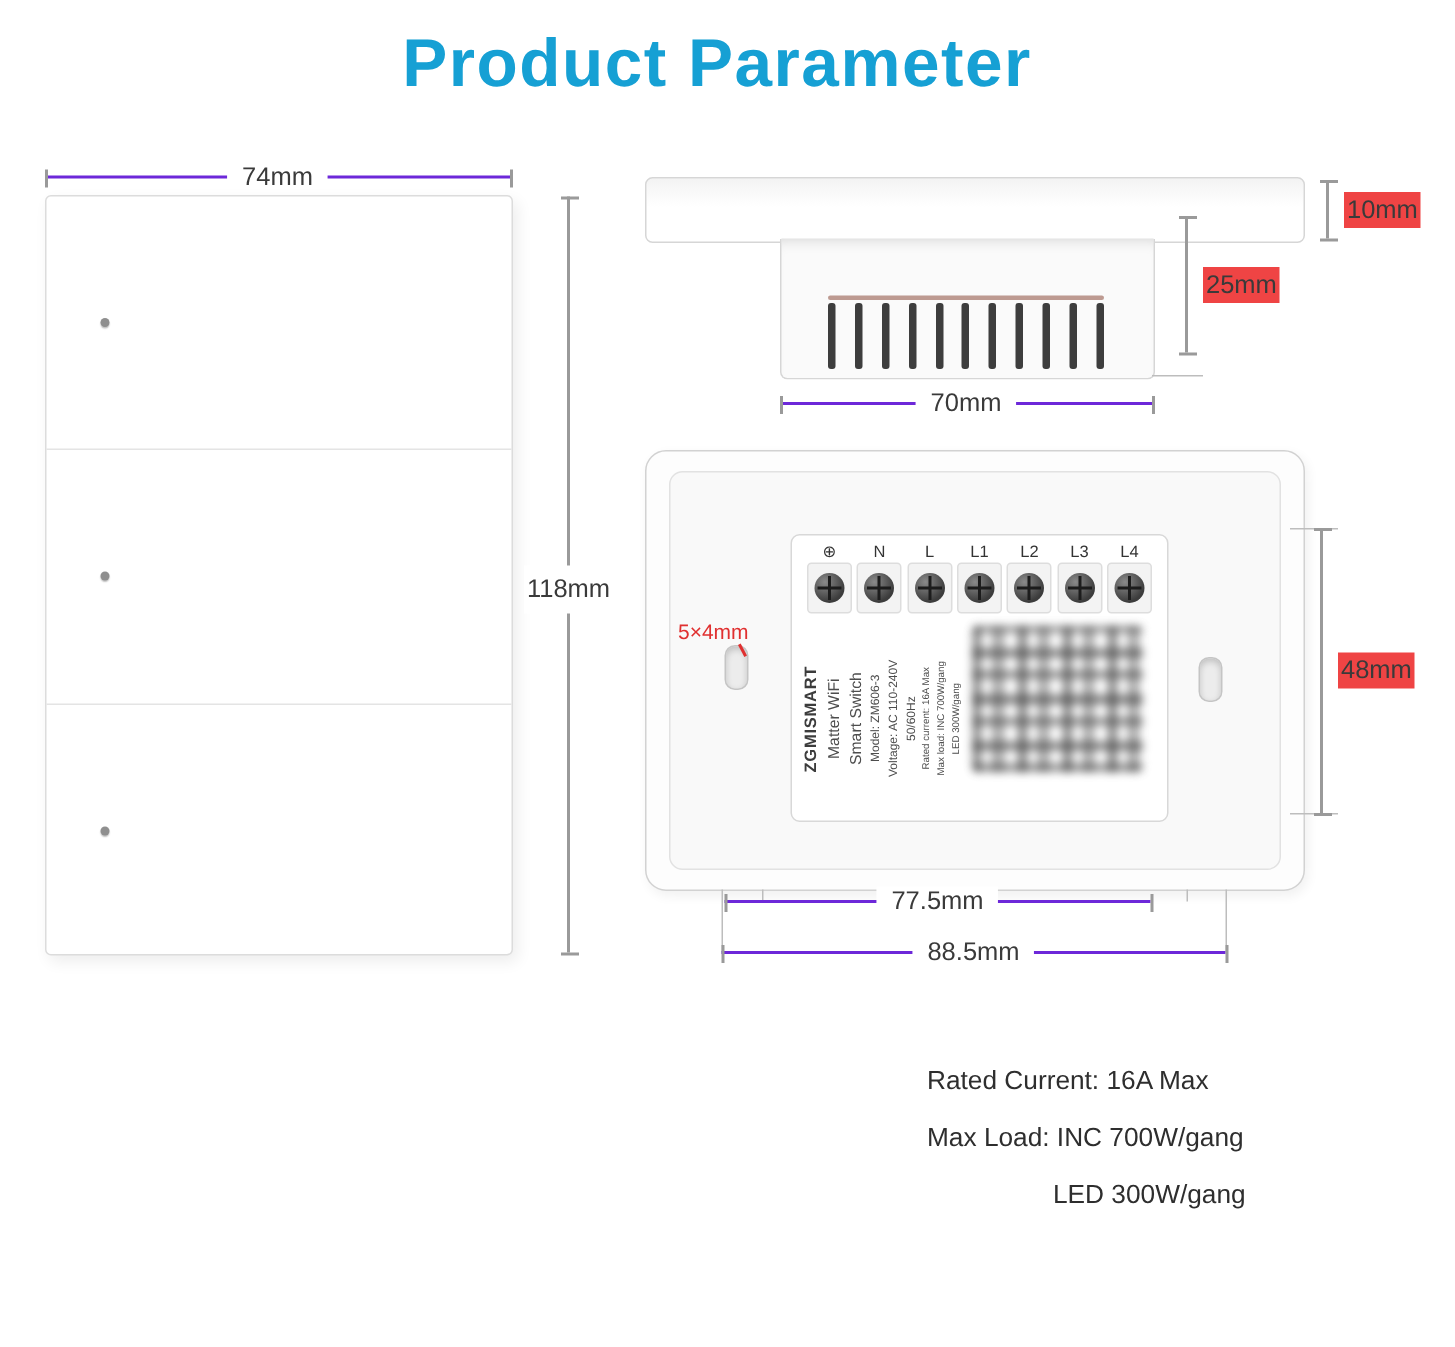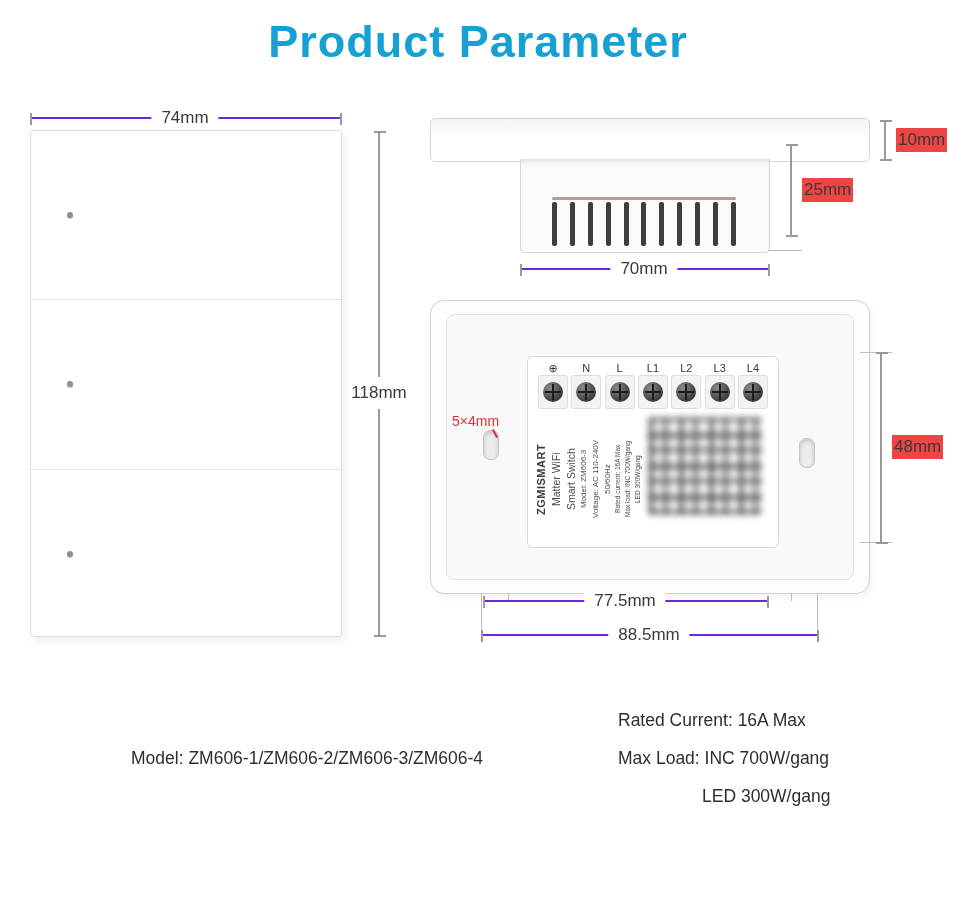--- a/index.html
+++ b/index.html
@@ -224,18 +224,17 @@
   <div class="dim dh" style="left:483px;top:600px;width:284px;">
     <span>77.5mm</span>
   </div>
 
   <div class="ext" style="left:481px;top:593px;width:1px;height:42px;"></div>
   <div class="ext" style="left:817px;top:593px;width:1px;height:42px;"></div>
   <div class="dim dh" style="left:481px;top:634px;width:336px;">
     <span>88.5mm</span>
   </div>
 
-  <div class="spec" style="left:131px;top:748px;">Model: ZM606-1/ZM606-2/ZM606-3/ZM606-4</div>
   <div class="spec" style="left:618px;top:710px;">Rated Current: 16A Max</div>
   <div class="spec" style="left:618px;top:748px;">Max Load: INC 700W/gang</div>
   <div class="spec" style="left:702px;top:786px;">LED 300W/gang</div>
 
 </div>
 
 </body></html>

